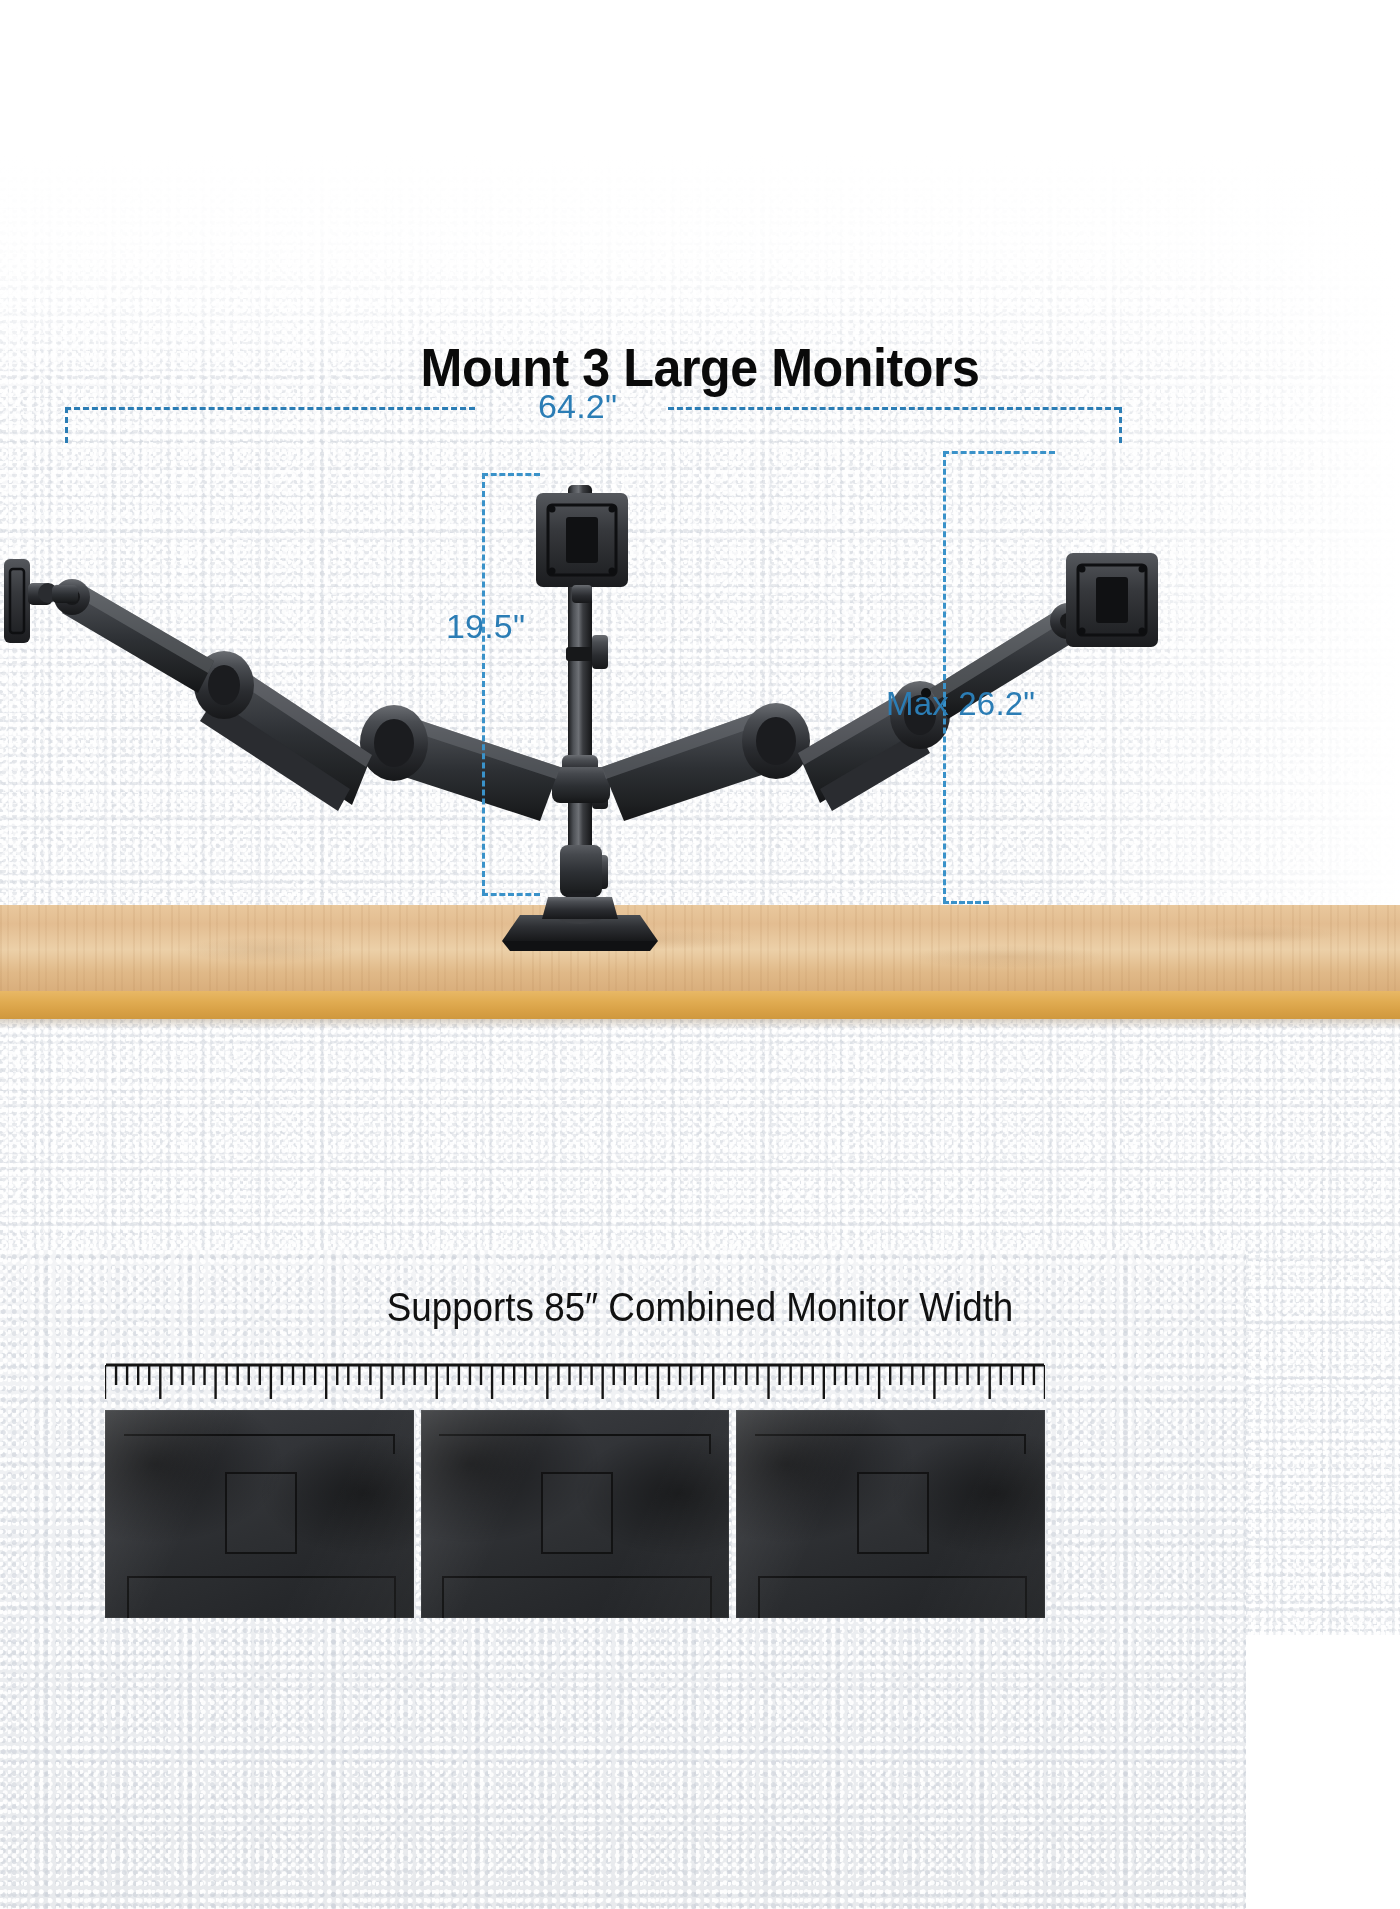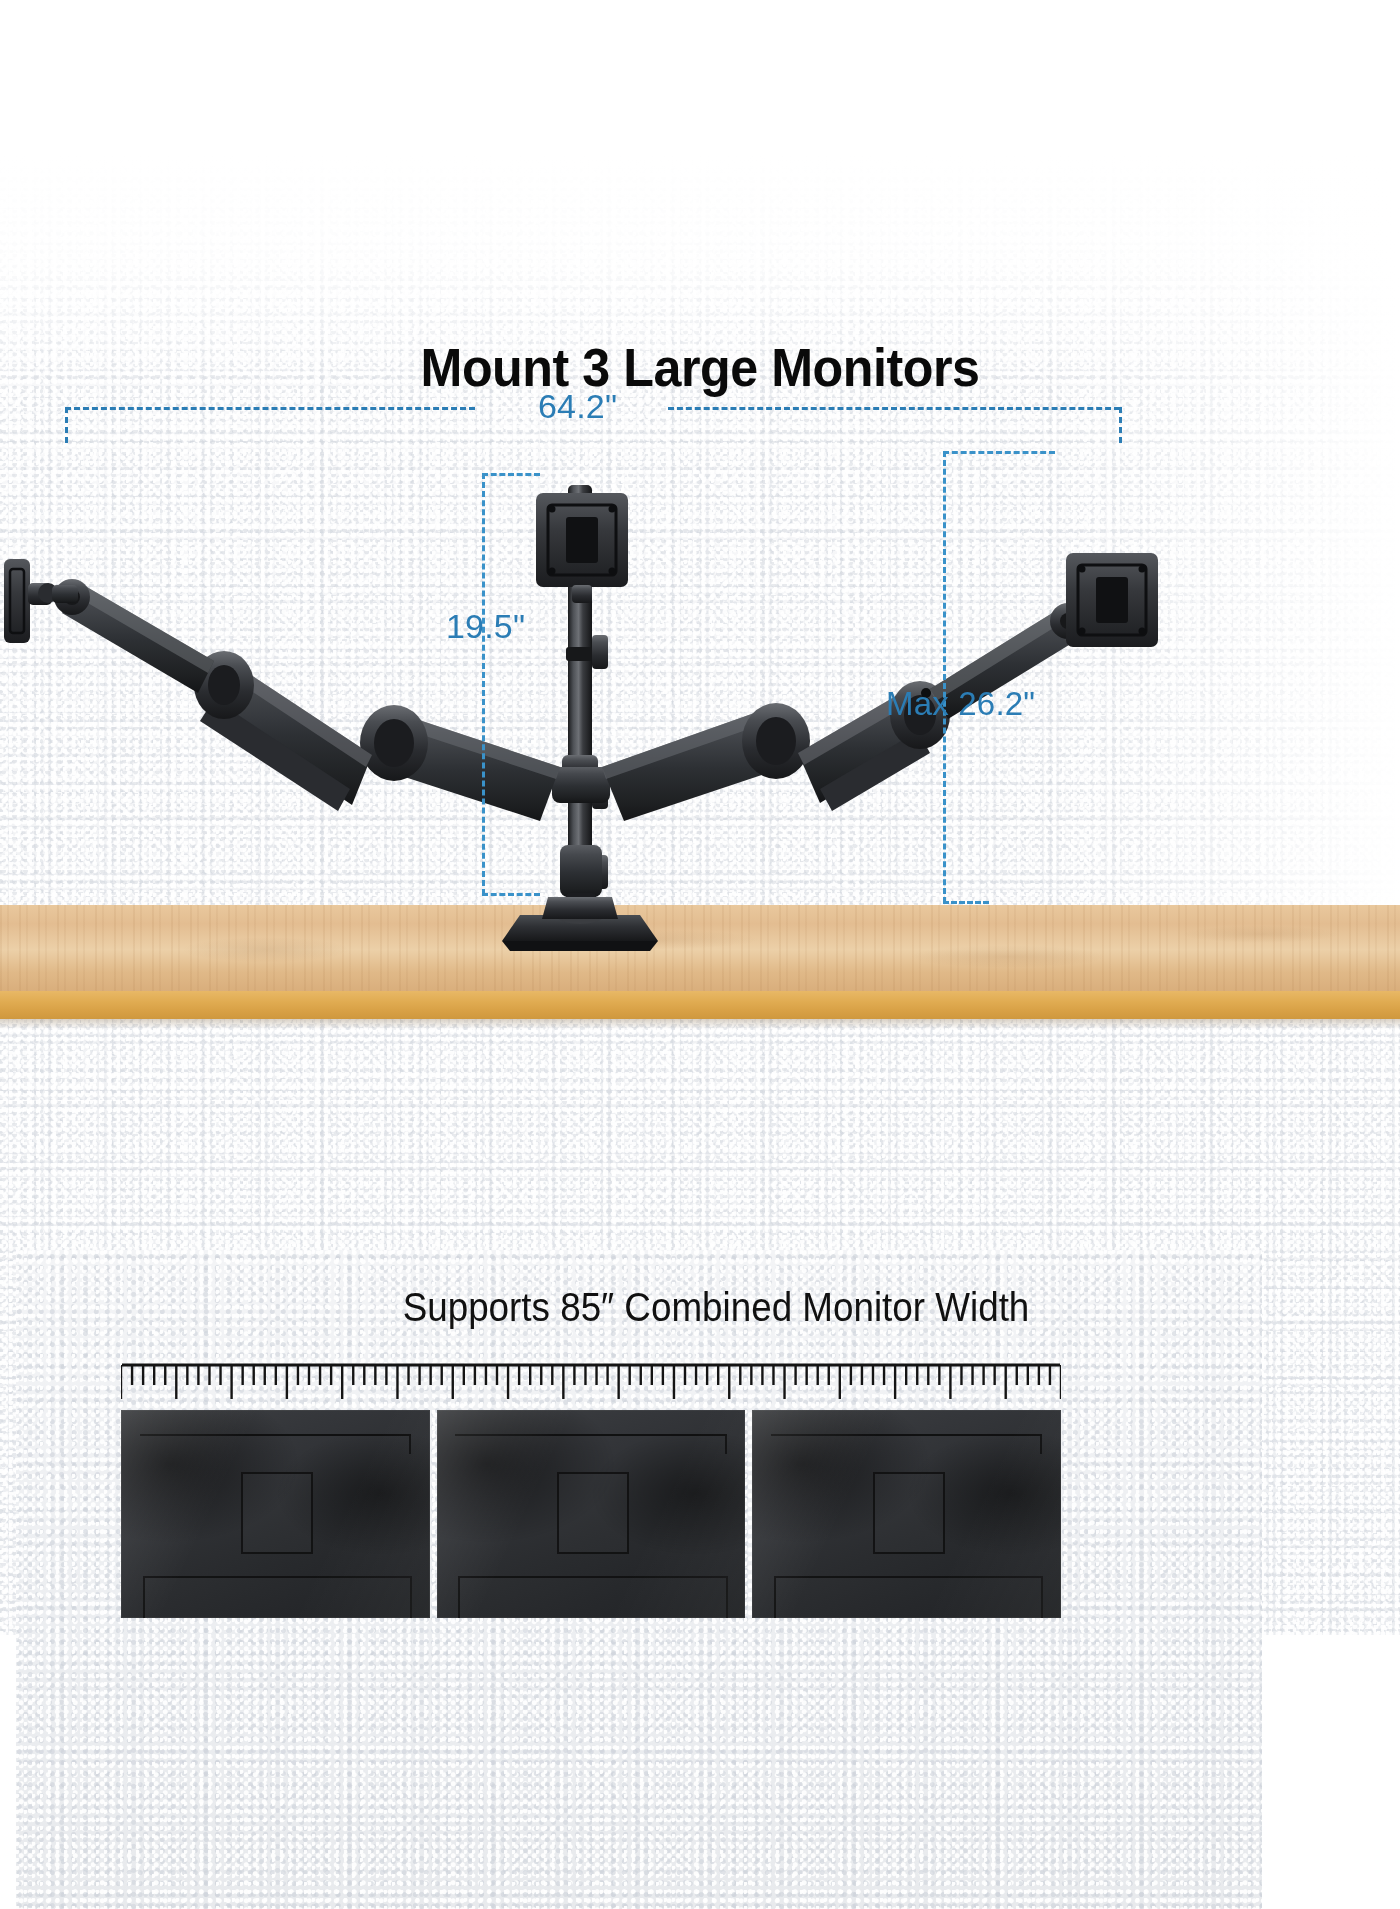--- a/index.html
+++ b/index.html
@@ -111,21 +111,21 @@
   .desk-shadow{
     position:absolute;left:0;top:114px;width:1400px;height:10px;
     background:linear-gradient(180deg, rgba(120,90,50,.28) 0%, rgba(120,90,50,0) 100%);
   }
 
   
   .rig{position:absolute;left:0;top:0;width:1400px;height:1480px;}
 
   
   .bottom{
-    position:absolute;left:16px;top:1250px;width:1246px;height:659px;
+    position:absolute;left:0;top:1250px;width:1246px;height:659px;
     overflow:hidden;
   }
   .bottom-wall{
     position:absolute;left:0;top:0;width:1400px;height:659px;
     background-color:#eef0f2;
     background-image:
       radial-gradient(circle at 10% 20%, rgba(255,255,255,.95) 0 2px, rgba(0,0,0,0) 3px),
       radial-gradient(circle at 30% 60%, rgba(205,210,218,.6) 0 2px, rgba(0,0,0,0) 3px),
       radial-gradient(circle at 58% 30%, rgba(255,255,255,.9) 0 2px, rgba(0,0,0,0) 3px),
       radial-gradient(circle at 80% 70%, rgba(205,210,218,.55) 0 2px, rgba(0,0,0,0) 3px),

